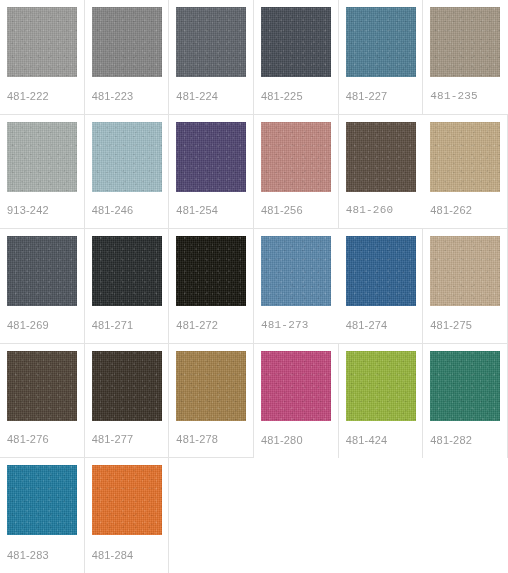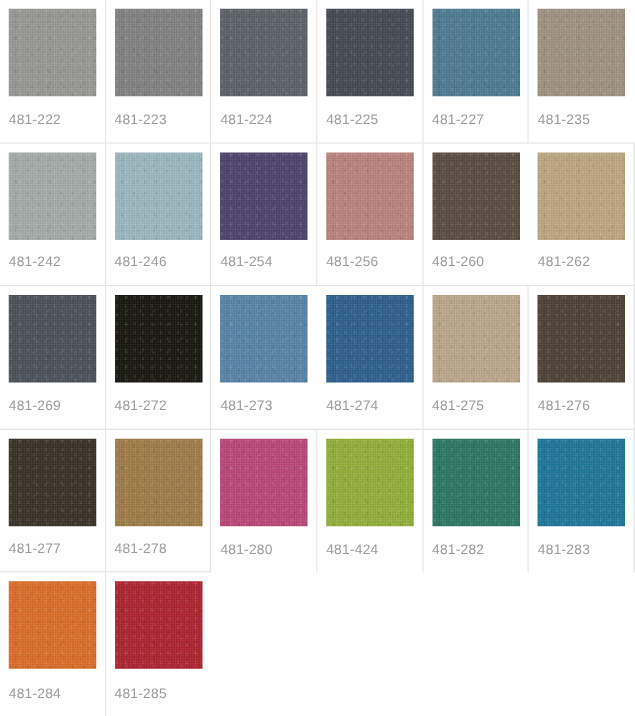--- a/index.html
+++ b/index.html
@@ -25,21 +25,21 @@
 
   .swatch-cell {
     position: relative;
     box-sizing: border-box;
     border-right: 1px solid #e3e3e3;
     border-bottom: 1px solid #e3e3e3;
     padding: 7px 7px 0 7px;
     background: #ffffff;
     overflow: hidden;
   }
-  .swatch-cell.last-col { border-right: none; }
+  .swatch-cell.last-col { border-right: none; font-family: Liberation Mono, monospace; }
   .swatch-cell.last-row { border-bottom: none; }
 
   .swatch-chip {
     width: 70px;
     height: 70px;
     display: block;
     position: relative;
     overflow: hidden;
   }
   
@@ -92,21 +92,21 @@
     <div class="swatch-cell">
       <div class="swatch-chip" style="background-color: rgb(79, 126, 149);"></div>
       <div class="swatch-label">481-227</div>
     </div>
     <div class="swatch-cell last-col">
       <div class="swatch-chip" style="background-color: rgb(163, 151, 133);"></div>
       <div class="swatch-label">481-235</div>
     </div>
     <div class="swatch-cell">
       <div class="swatch-chip" style="background-color: rgb(169, 176, 173);"></div>
-      <div class="swatch-label">481-242</div>
+      <div class="swatch-label">913-242</div>
     </div>
     <div class="swatch-cell">
       <div class="swatch-chip" style="background-color: rgb(159, 188, 196);"></div>
       <div class="swatch-label">481-246</div>
     </div>
     <div class="swatch-cell">
       <div class="swatch-chip" style="background-color: rgb(79, 69, 112);"></div>
       <div class="swatch-label">481-254</div>
     </div>
     <div class="swatch-cell">
@@ -117,20 +117,24 @@
       <div class="swatch-chip" style="background-color: rgb(92, 78, 66);"></div>
       <div class="swatch-label">481-260</div>
     </div>
     <div class="swatch-cell">
       <div class="swatch-chip" style="background-color: rgb(194, 171, 133);"></div>
       <div class="swatch-label">481-262</div>
     </div>
     <div class="swatch-cell">
       <div class="swatch-chip" style="background-color: rgb(77, 83, 92);"></div>
       <div class="swatch-label">481-269</div>
+    </div>
+    <div class="swatch-cell">
+      <div class="swatch-chip" style="background-color: rgb(39, 43, 44);"></div>
+      <div class="swatch-label">481-271</div>
     </div>
     <div class="swatch-cell">
       <div class="swatch-chip" style="background-color: rgb(23, 22, 15);"></div>
       <div class="swatch-label">481-272</div>
     </div>
     <div class="swatch-cell last-col">
       <div class="swatch-chip" style="background-color: rgb(90, 135, 171);"></div>
       <div class="swatch-label">481-273</div>
     </div>
     <div class="swatch-cell">
@@ -166,17 +170,13 @@
       <div class="swatch-label">481-282</div>
     </div>
     <div class="swatch-cell last-row">
       <div class="swatch-chip" style="background-color: rgb(30, 122, 158);"></div>
       <div class="swatch-label">481-283</div>
     </div>
     <div class="swatch-cell last-row">
       <div class="swatch-chip" style="background-color: rgb(226, 112, 42);"></div>
       <div class="swatch-label">481-284</div>
     </div>
-    <div class="swatch-cell last-col last-row">
-      <div class="swatch-chip" style="background-color: rgb(179, 36, 49);"></div>
-      <div class="swatch-label">481-285</div>
-    </div>
   </div>
 
 </body></html>

